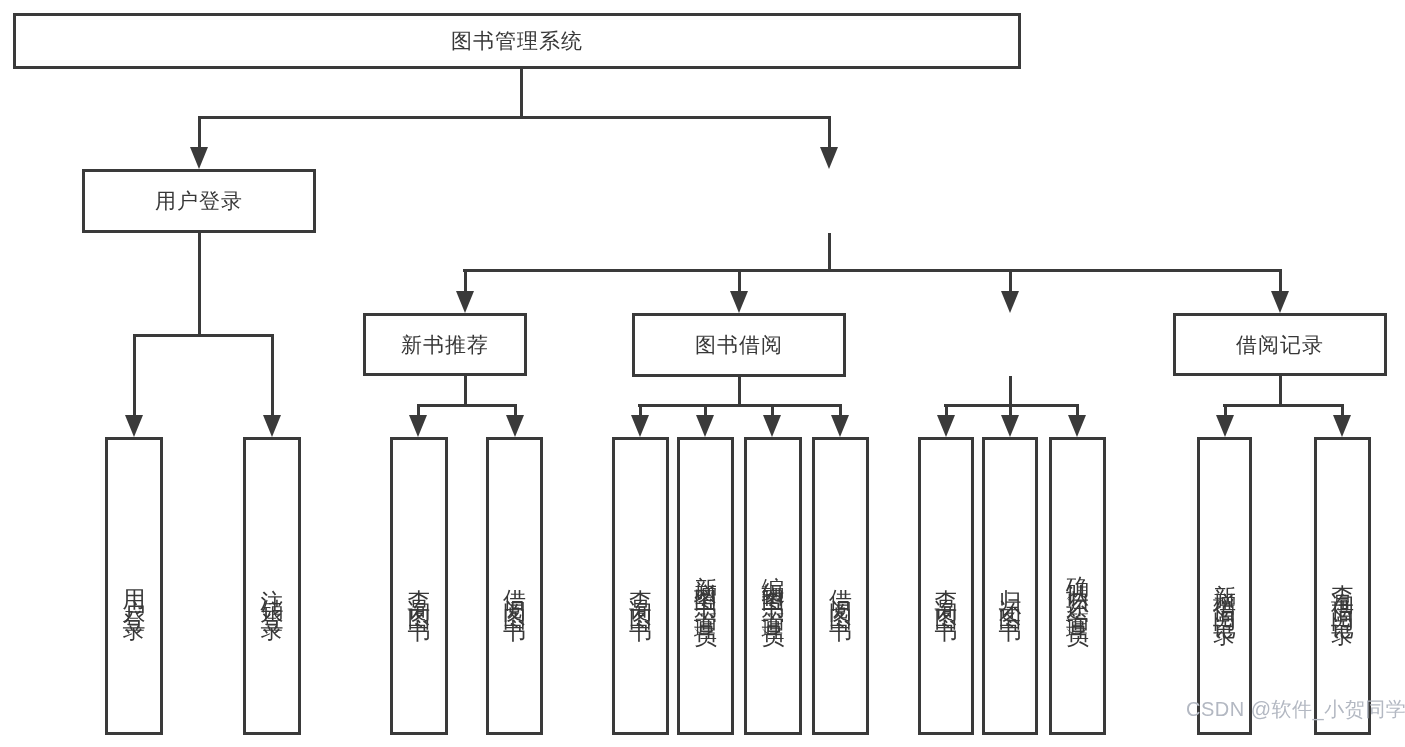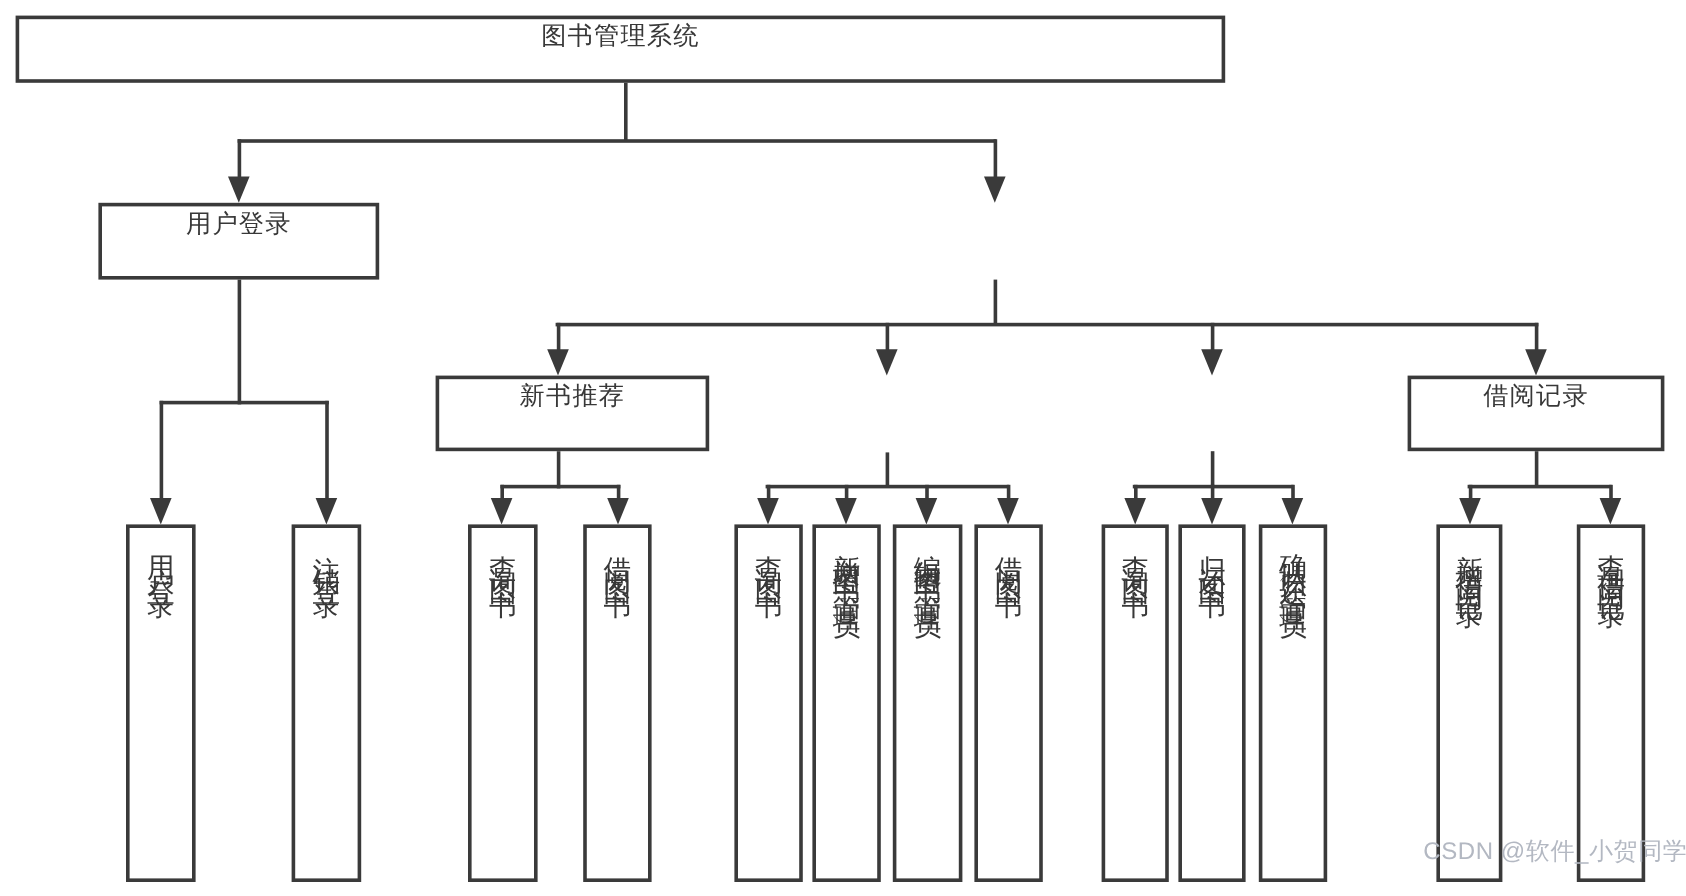--- a/index.html
+++ b/index.html
@@ -9,20 +9,21 @@
     background:#ffffff;
     overflow:hidden;
     font-family:"Liberation Sans","DejaVu Sans",sans-serif;
   }
   .box{
     position:absolute;
     box-sizing:border-box;
     border:3px solid #3a3a3a;
     background:#ffffff;
     display:flex;
+    align-items:center;
     justify-content:center;
   }
   .hlabel{
     font-size:21px;
     color:#383838;
     letter-spacing:1px;
     white-space:nowrap;
   }
   .vlabel{
     writing-mode:vertical-rl;
@@ -84,22 +85,25 @@
   <div class="hl" style="left:463px;top:269px;width:819px"></div>
   <div class="vl" style="left:464px;top:269px;height:24px"></div>
   <div class="ah" style="left:456px;top:291px"></div>
   <div class="vl" style="left:738px;top:269px;height:24px"></div>
   <div class="ah" style="left:730px;top:291px"></div>
   <div class="vl" style="left:1009px;top:269px;height:24px"></div>
   <div class="ah" style="left:1001px;top:291px"></div>
   <div class="vl" style="left:1279px;top:269px;height:24px"></div>
   <div class="ah" style="left:1271px;top:291px"></div>
 
-  <div class="box" style="left:363px;top:313px;width:228px;height:63px">
+  <div class="box" style="left:363px;top:313px;width:164px;height:63px">
     <span class="hlabel">新书推荐</span>
+  </div>
+  <div class="box" style="left:632px;top:313px;width:214px;height:64px">
+    <span class="hlabel">图书借阅</span>
   </div>
   <div class="box" style="left:1173px;top:313px;width:214px;height:63px">
     <span class="hlabel">借阅记录</span>
   </div>
 
   <div class="vl" style="left:464px;top:376px;height:31px"></div>
   <div class="hl" style="left:417px;top:404px;width:100px"></div>
   <div class="vl" style="left:417px;top:404px;height:13px"></div>
   <div class="ah" style="left:409px;top:415px"></div>
   <div class="vl" style="left:514px;top:404px;height:13px"></div>

